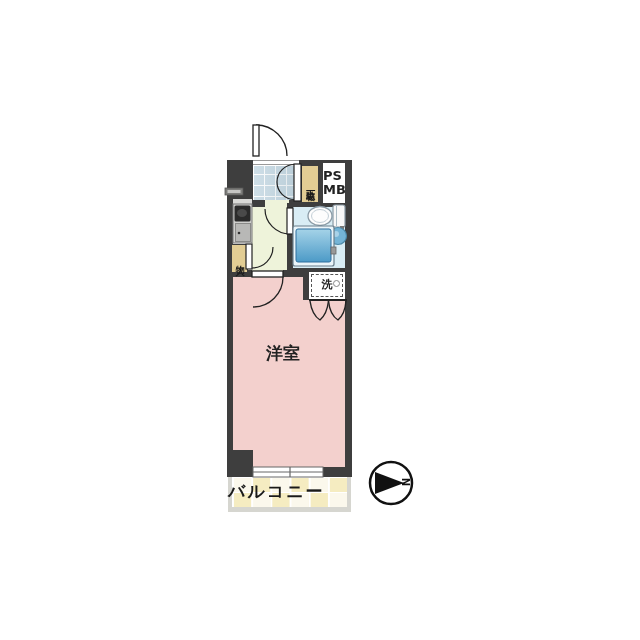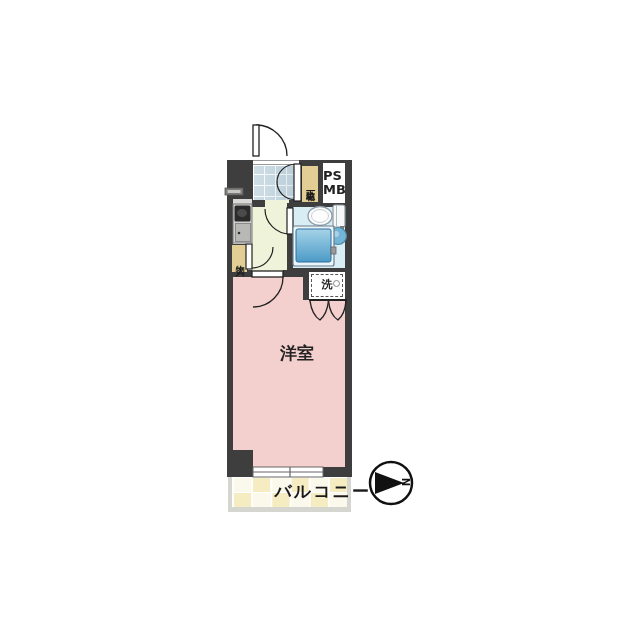--- a/index.html
+++ b/index.html
@@ -33,22 +33,22 @@
   .room-label .l1{font-size:17px;line-height:1.2;}
   .room-label .l2{font-size:16px;line-height:1.25;}
   .balcony-outer{position:absolute;background:#d6d6d0;}
   .balcony-tiles{position:absolute;
      background-color:#fbf8ec;
      background-image:
        linear-gradient(#ffffff 1.5px, transparent 1.5px),
        linear-gradient(90deg,#ffffff 1.5px, transparent 1.5px),
        conic-gradient(#f5ecc1 90deg,#fbf8ec 90deg 180deg,#f5ecc1 180deg 270deg,#fbf8ec 270deg);
      background-size:19.2px 15px,19.2px 15px,38.4px 30px;}
-  .balcony-label{position:absolute;width:100%;top:3px;text-align:right;font-size:17px;font-weight:bold;
-     color:#1a1a1a;letter-spacing:2px;padding-left:20px;}
+  .balcony-label{position:absolute;width:100%;top:3px;text-align:left;font-size:17px;font-weight:bold;
+     color:#1a1a1a;letter-spacing:2px;}
   svg{position:absolute;left:0;top:0;}
 </style>
 </head>
 <body>
 
 <div id="canvas">
 
   <div class="floor room-entry abs" style="left:253px;top:163px;width:46px;height:40px;"></div>
   <div class="floor room-hall abs" style="left:265px;top:200px;width:24px;height:7px;"></div>
   <div class="floor room-hall abs" style="left:252px;top:207px;width:35px;height:65px;"></div>
@@ -170,17 +170,17 @@
       <rect x="331" y="247" width="5" height="7" fill="#999" stroke="#666" stroke-width="0.8"></rect>
     </g>
 
     <g>
       <circle cx="391" cy="483" r="21" fill="#fff" stroke="#111" stroke-width="2.5"></circle>
       <polygon points="375,472 375,494 404,483" fill="#111"></polygon>
       <text x="406" y="486" text-anchor="middle" font-size="10" font-weight="bold" fill="#111" transform="rotate(90 406 482)">N</text>
     </g>
   </svg>
 
-  <div class="room-label" style="left:241px;top:343px;width:112px;">
+  <div class="room-label" style="left:227px;top:343px;width:112px;">
     <div class="l1">洋室</div>
   </div>
 
 </div>
 
 </body></html>

